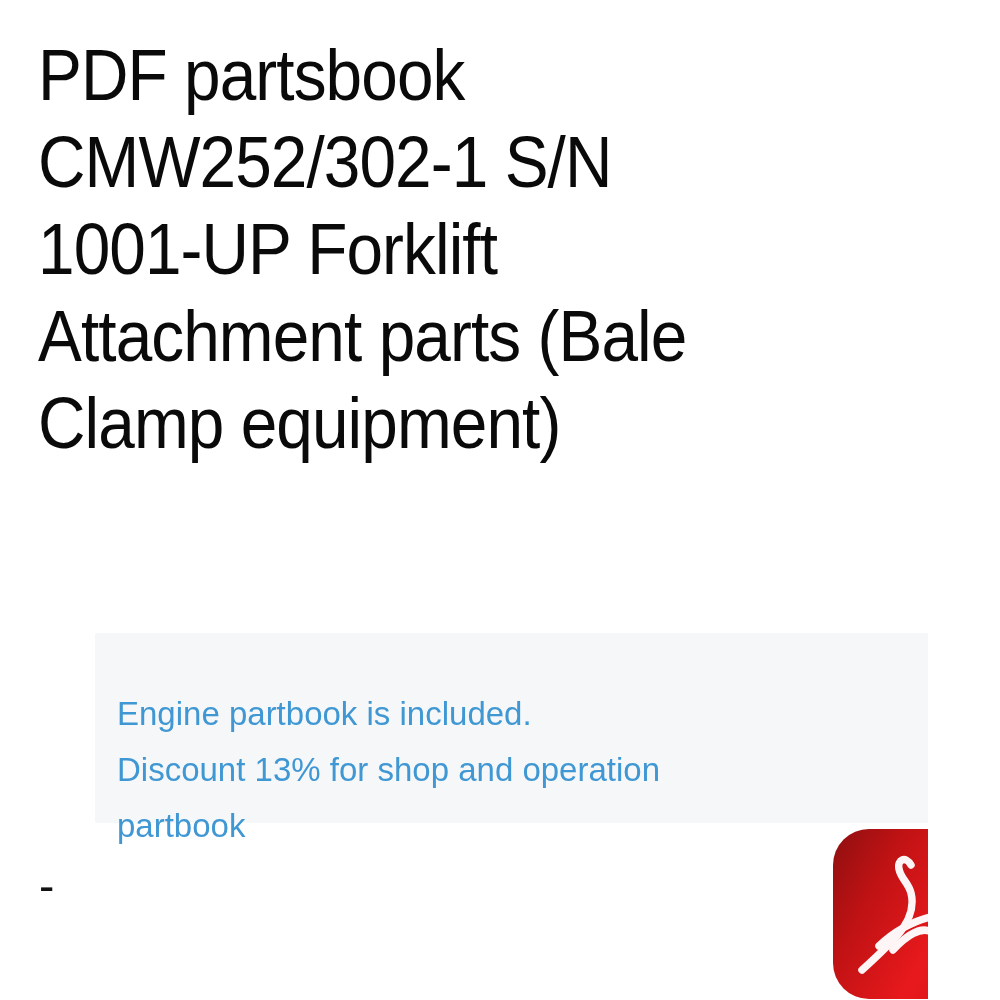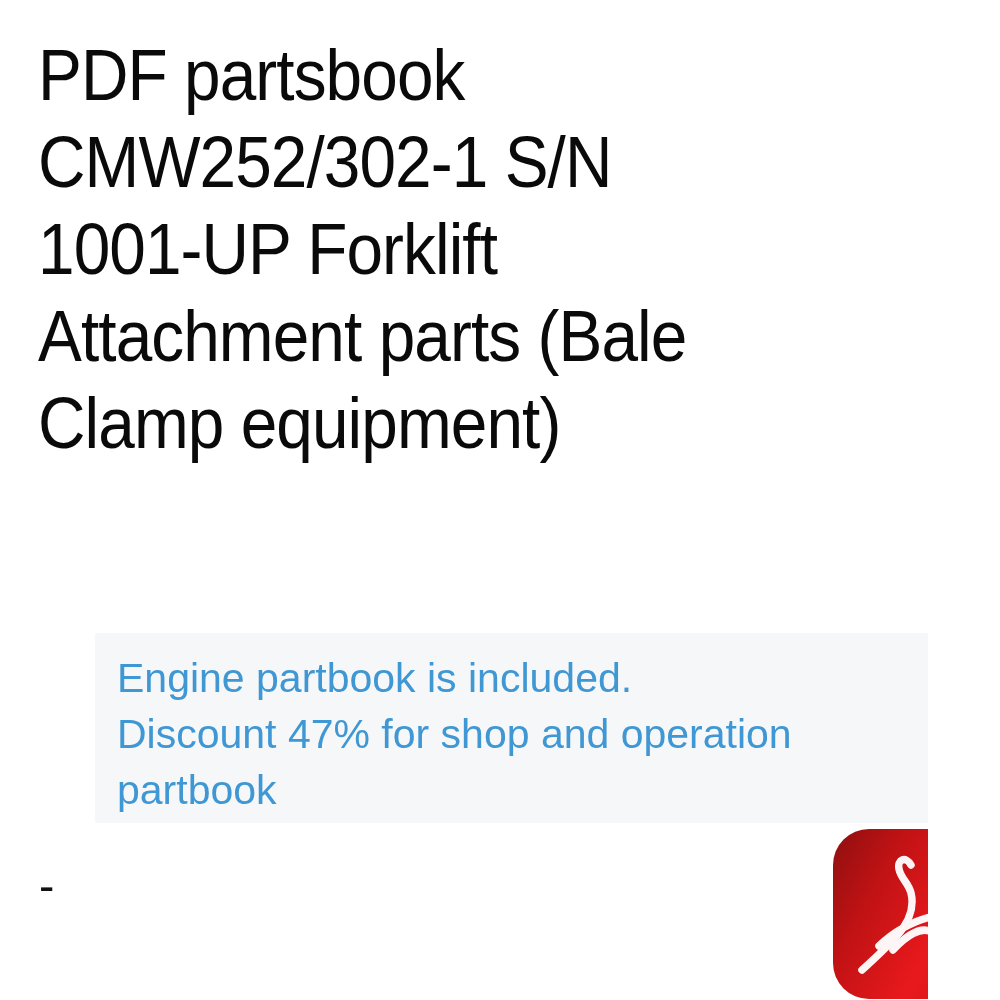--- a/index.html
+++ b/index.html
@@ -38,23 +38,23 @@
     width: 868px;
     height: 190px;
     background: #f6f7f8;
     border-radius: 2px;
   }
 
   
   .note {
     position: absolute;
     left: 117px;
-    top: 650px;
+    top: 686px;
     color: var(--note-color, #3f97d3);
-    font-size: 41px;
+    font-size: 33px;
     line-height: 56px;
     white-space: nowrap;
   }
 
   
   .dash {
     position: absolute;
     left: 39px;
     top: 863px;
     color: #111111;
@@ -104,21 +104,21 @@
     <div>CMW252/302-1 S/N</div>
     <div>1001-UP Forklift</div>
     <div>Attachment parts (Bale</div>
     <div>Clamp equipment)</div>
   </div>
 
   <div class="note-bg"></div>
 
   <div class="note">
     <div>Engine partbook is included.</div>
-    <div>Discount 47% for shop and operation</div>
+    <div>Discount 13% for shop and operation</div>
     <div>partbook</div>
   </div>
 
   <div class="dash">-</div>
 
   <div class="pdf-badge">
     <svg viewBox="0 0 167 170" fill="none" stroke="#ffffff" stroke-width="7.5" stroke-linecap="round" stroke-linejoin="round" opacity="0.96">
 
       <path d="M 78 36
                C 73 27, 64 30, 66 40

